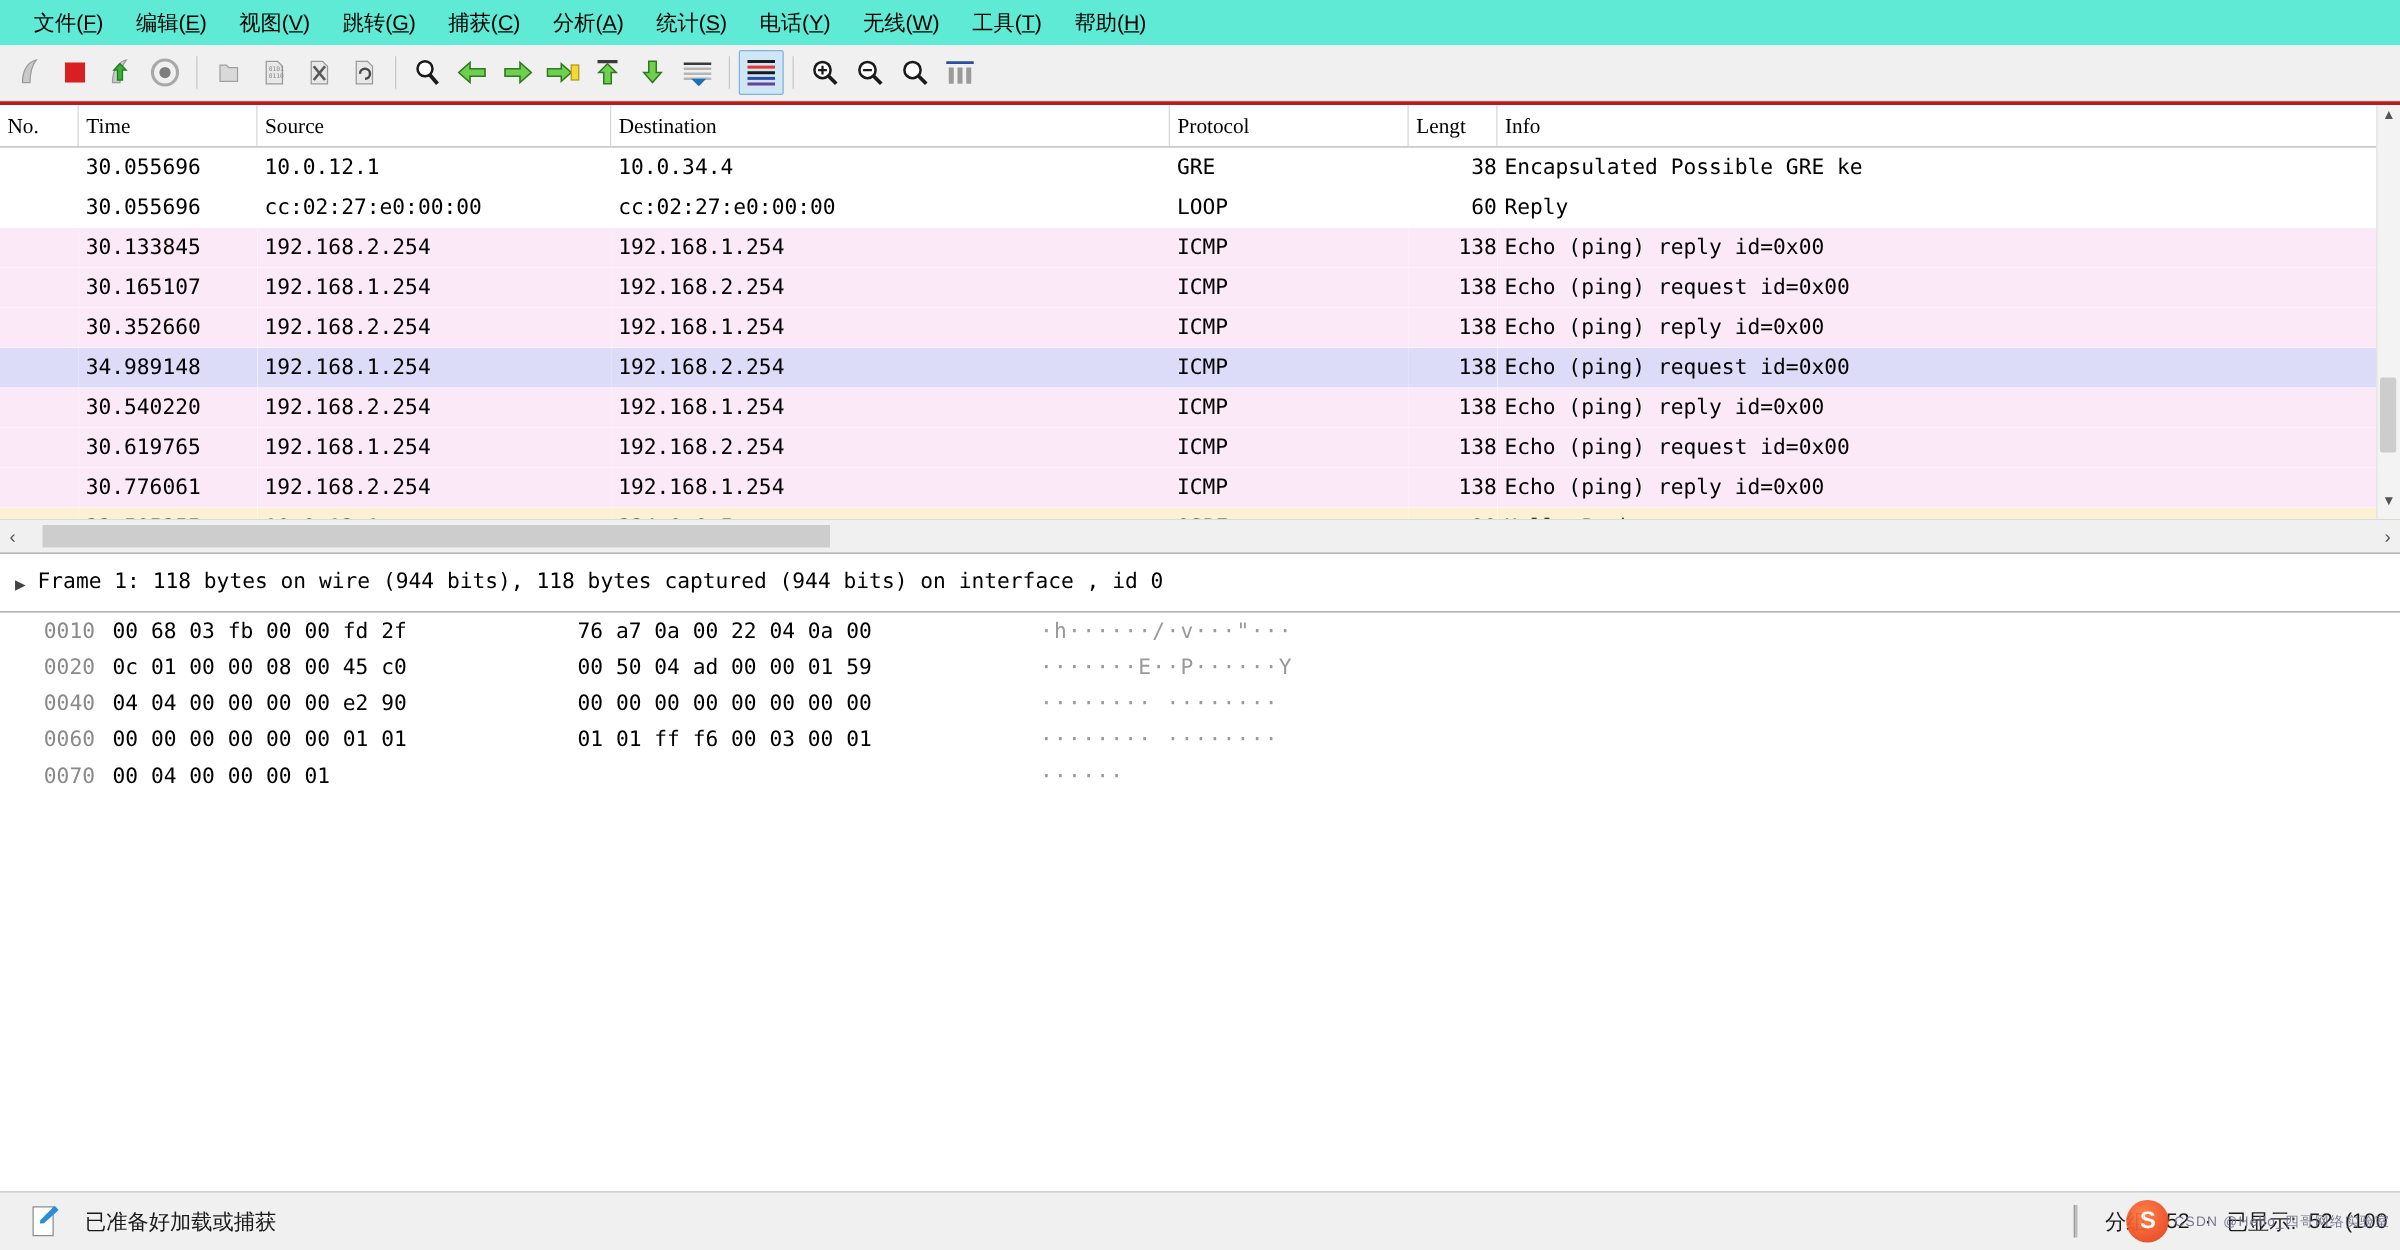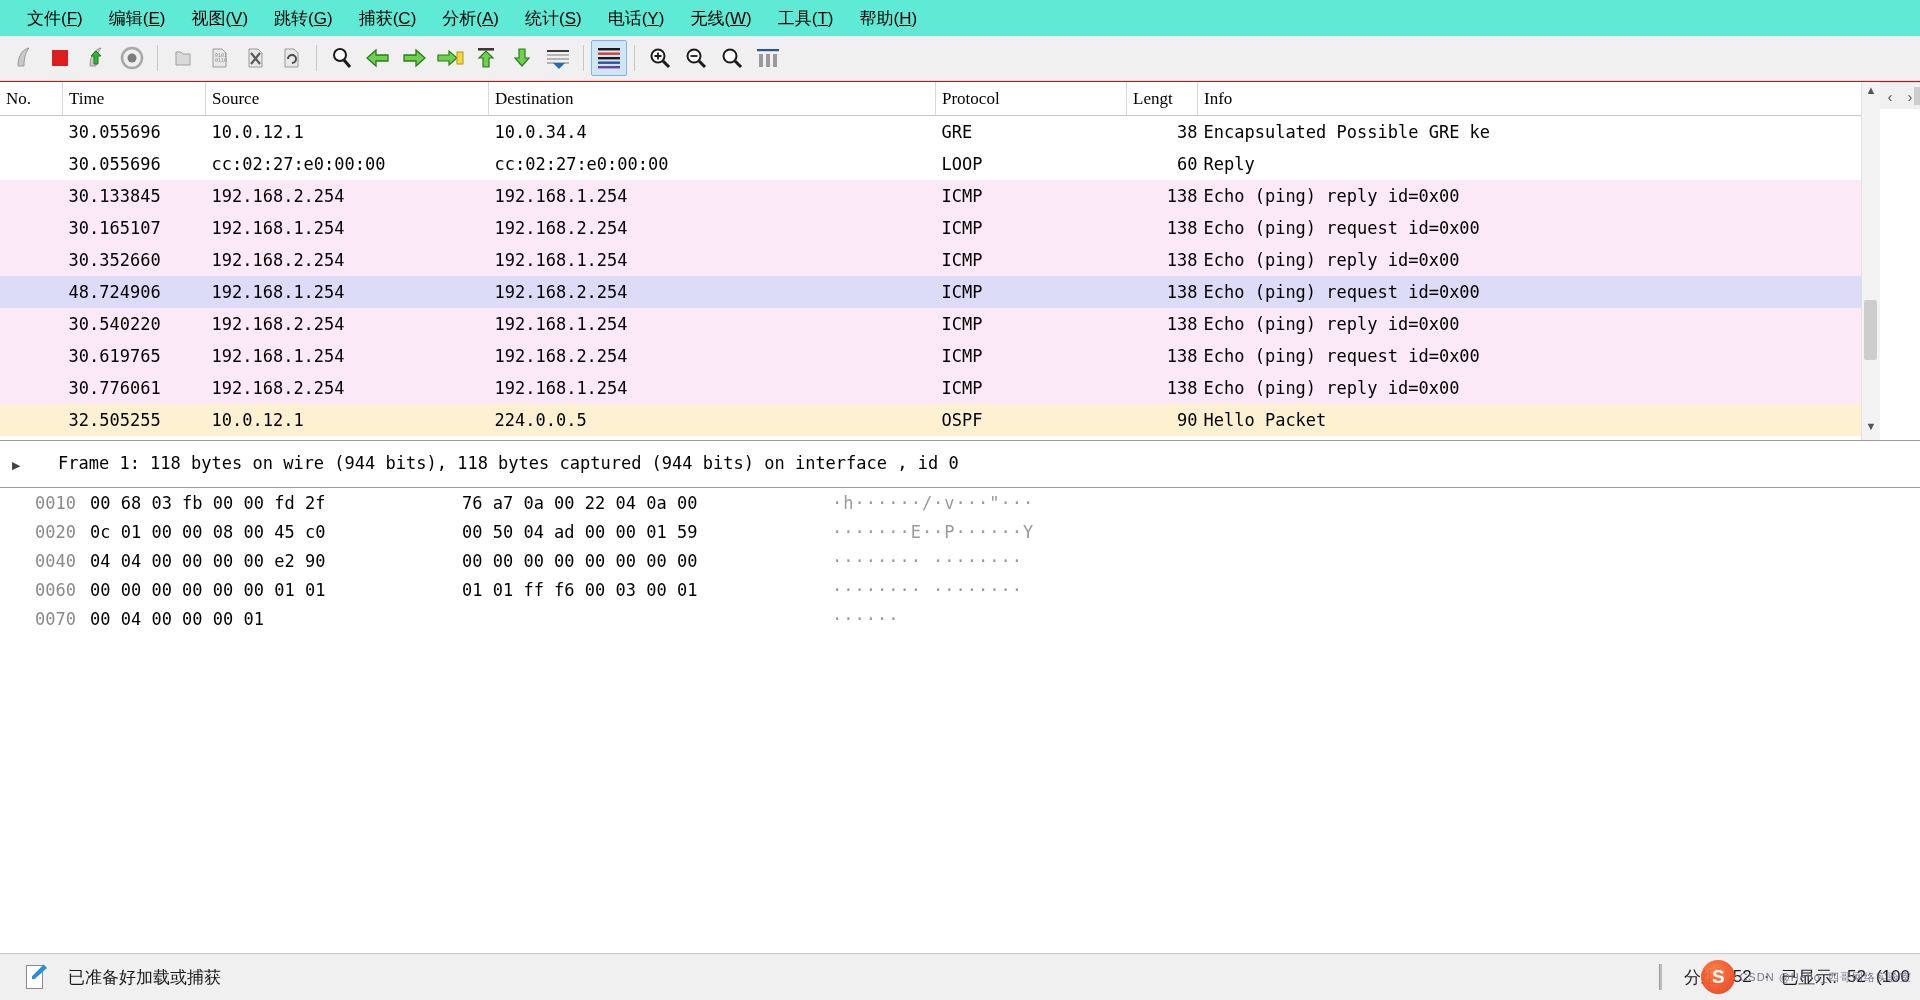--- a/index.html
+++ b/index.html
@@ -35,22 +35,22 @@
   .ftext{flex:1;padding-left:12px;color:#9a9a9a;font-size:16px;white-space:nowrap;
          font-family:"DejaVu Sans",sans-serif;}
   .ftext .ell{letter-spacing:1px;}
   .ftext .hint{font-family:"Liberation Mono","DejaVu Sans Mono",monospace;font-size:15px;}
   .fgo{width:48px;height:28px;background:#29a3e0;display:flex;align-items:center;justify-content:center;flex:0 0 48px;}
   .fgo svg{display:block;}
   .fcaret{width:26px;height:28px;display:flex;align-items:center;justify-content:center;flex:0 0 26px;background:#fff;}
   .plus{width:34px;display:flex;align-items:center;justify-content:center;font-size:27px;color:#333;font-weight:300;}
 
   
-  .plist{position:relative;background:#fff;border-top:1px solid #b91c1c;
-         flex:0 0 358px;display:flex;flex-direction:row;overflow:hidden;}
+  .plist{position:relative;background:#fff;border-top:3px solid #b91c1c;
+         flex:0 0 358px;display:flex;flex-direction:column;overflow:hidden;}
   .plist-inner{flex:1;overflow:hidden;position:relative;}
   table.pkt{border-collapse:collapse;table-layout:fixed;width:1900px;
             font-family:"DejaVu Sans Mono","Liberation Mono",monospace;font-size:17px;}
   table.pkt th{
     font-family:"Liberation Serif","DejaVu Serif",serif;font-weight:400;font-size:17px;
     text-align:left;padding:4px 0 4px 6px;background:#fff;color:#000;
     border-right:1px solid #d8d8d8;border-bottom:1px solid #c8c8c8;height:25px;
     overflow:hidden;white-space:nowrap;
   }
   table.pkt td{padding:2px 0 2px 6px;white-space:nowrap;overflow:hidden;height:28px;line-height:28px;}
@@ -69,21 +69,21 @@
   .hsb .thumb{position:absolute;left:14px;top:0;width:630px;height:18px;background:#cdcdcd;}
   
   .vsb{position:absolute;right:0;top:0;width:18px;height:100%;background:#f3f3f3;border-left:1px solid #e2e2e2;}
   .vsb .vthumb{position:absolute;top:218px;left:2px;width:13px;height:60px;background:#cdcdcd;border-radius:2px;}
   .vsb .vup,.vsb .vdn{position:absolute;left:0;width:18px;height:18px;text-align:center;font-size:11px;color:#555;}
   .vsb .vup{top:2px;}.vsb .vdn{bottom:2px;}
 
   
   .detail{flex:0 0 46px;background:#fff;border-top:1px solid #9e9e9e;position:relative;overflow:hidden;}
   .detail .line{font-family:"DejaVu Sans Mono","Liberation Mono",monospace;font-size:17px;
-                white-space:nowrap;padding-left:18px;position:absolute;top:12px;left:0;margin-left:40px;}
+                white-space:nowrap;padding-left:30px;position:absolute;top:12px;left:0;}
   .detail .tw{position:absolute;left:12px;top:18px;color:#444;font-size:11px;}
 
   
   .bytes{flex:1;background:#fff;border-top:1px solid #9e9e9e;position:relative;overflow:hidden;}
   .bytes .brow{display:flex;align-items:center;height:29px;
                font-family:"DejaVu Sans Mono","Liberation Mono",monospace;font-size:17px;}
   .off{width:76px;text-align:right;color:#8a8a8a;padding-right:14px;flex:0 0 76px;}
   .hexg{width:372px;flex:0 0 372px;letter-spacing:0px;}
   .hexg2{width:330px;flex:0 0 330px;}
   .asciic{flex:0 0 auto;padding-left:40px;letter-spacing:1px;}
@@ -314,21 +314,21 @@
               <td class="num"></td>
               <td>30.352660</td>
               <td>192.168.2.254</td>
               <td>192.168.1.254</td>
               <td>ICMP</td>
               <td class="len">138</td>
               <td>Echo (ping) reply    id=0x00</td>
             </tr>
             <tr class="r-sel">
               <td class="num"></td>
-              <td>48.724906</td>
+              <td>34.989148</td>
               <td>192.168.1.254</td>
               <td>192.168.2.254</td>
               <td>ICMP</td>
               <td class="len">138</td>
               <td>Echo (ping) request  id=0x00</td>
             </tr>
             <tr class="r-pink">
               <td class="num"></td>
               <td>30.540220</td>
               <td>192.168.2.254</td>

